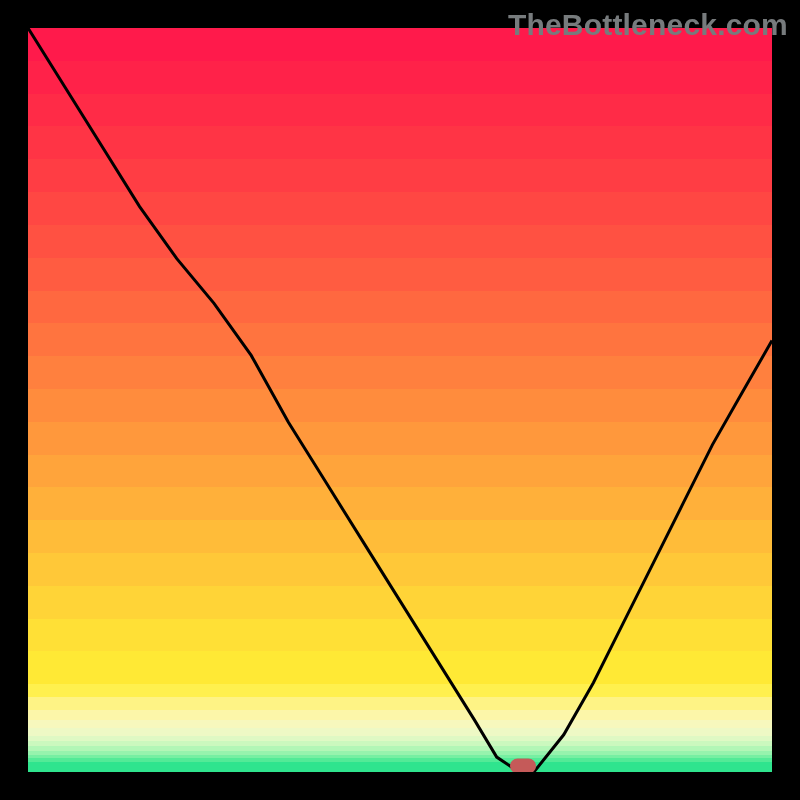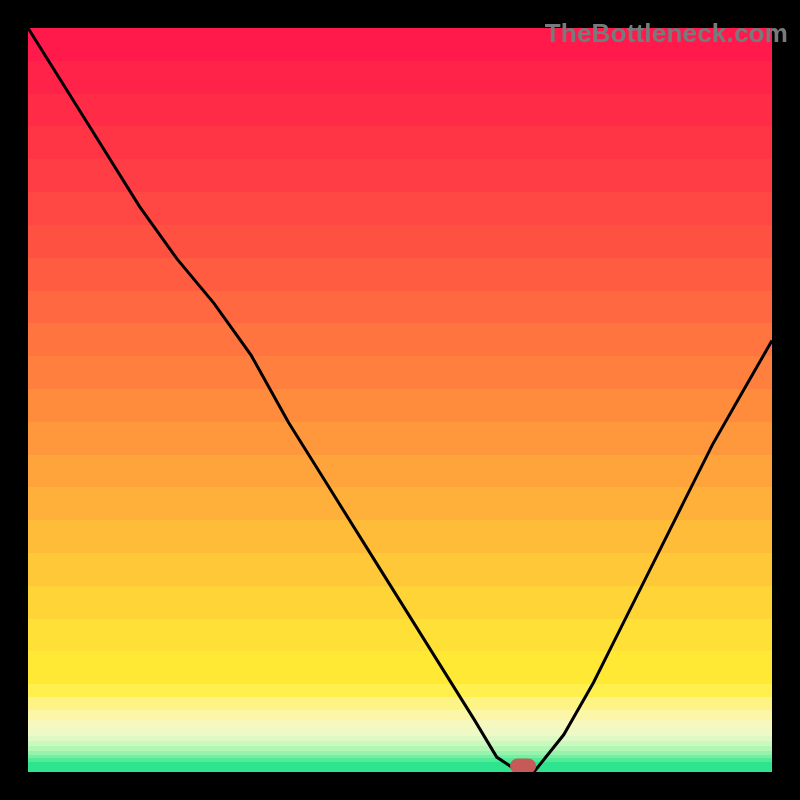--- a/index.html
+++ b/index.html
@@ -12,24 +12,24 @@
     font-family: Arial, Helvetica, sans-serif;
   }
   .frame {
     position: relative;
     width: 800px;
     height: 800px;
     background: #000;
   }
   .watermark {
     position: absolute;
-    top: 18px;
+    top: 8px;
     right: 12px;
     color: #777b7d;
-    font-size: 26px;
+    font-size: 30px;
     font-weight: 600;
     letter-spacing: 0.2px;
     z-index: 10;
   }
   .plot-area {
     position: absolute;
     left: 28px;
     top: 28px;
     width: 744px;
     height: 744px;

